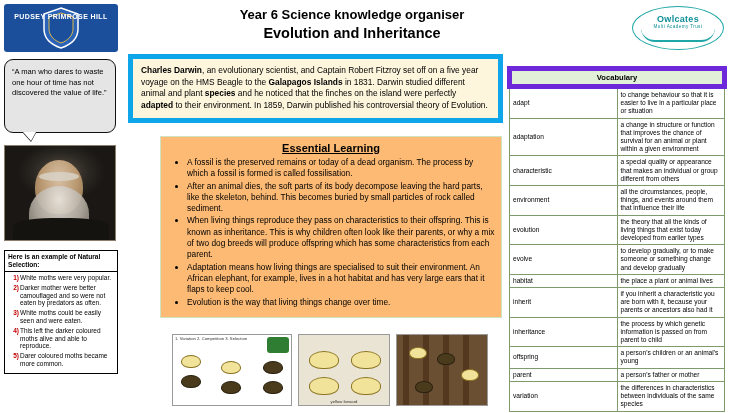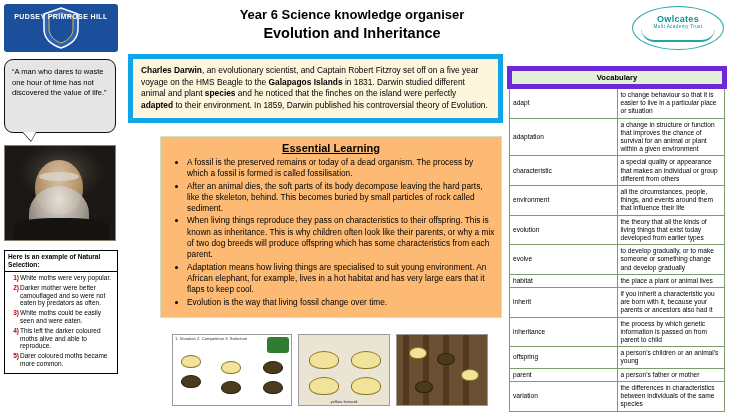--- a/index.html
+++ b/index.html
@@ -409,22 +409,22 @@
   <div class="darwin-box">
     <span style="font-weight:bold">Charles Darwin</span><span>, an evolutionary scientist, and Captain Robert Fitzroy set off on a five year voyage on the HMS Beagle to the </span><span style="font-weight:bold">Galapagos Islands</span><span> in 1831. Darwin studied different animal and plant </span><span style="font-weight:bold">species</span><span> and he noticed that the finches on the island were perfectly </span><span style="font-weight:bold">adapted</span><span> to their environment. In 1859, Darwin published his controversial theory of Evolution.</span>
   </div>
 
   <div class="essential-box">
     <div class="essential-title">Essential Learning</div>
     <ul class="essential-list">
       <li>A fossil is the preserved remains or today of a dead organism. The process by which a fossil is formed is called fossilisation.</li>
       <li>After an animal dies, the soft parts of its body decompose leaving the hard parts, like the skeleton, behind. This becomes buried by small particles of rock called sediment.</li>
       <li>When living things reproduce they pass on characteristics to their offspring. This is known as inheritance. This is why children often look like their parents, or why a mix of two dog breeds will produce offspring which has some characteristics from each parent.</li>
-      <li>Adaptation means how living things are specialised to suit young environment. An African elephant, for example, lives in a hot habitat and has very large ears that it flaps to keep cool.</li>
-      <li>Evolution is the way that living fossil change over time.</li>
+      <li>Adaptation means how living things are specialised to suit their environment. An African elephant, for example, lives in a hot habitat and has very large ears that it flaps to keep cool.</li>
+      <li>Evolution is the way that living things change over time.</li>
     </ul>
   </div>
 
   <div class="img-strip">
 
     <div class="img-card img-moth-diagram">
       <div class="img-caption">1. Variation      2. Competition      3. Selection</div>
       <div class="moth" style="left:8px; top:20px;"></div>
       <div class="moth dark" style="left:8px; top:40px;"></div>
       <div class="moth" style="left:48px; top:26px;"></div>

